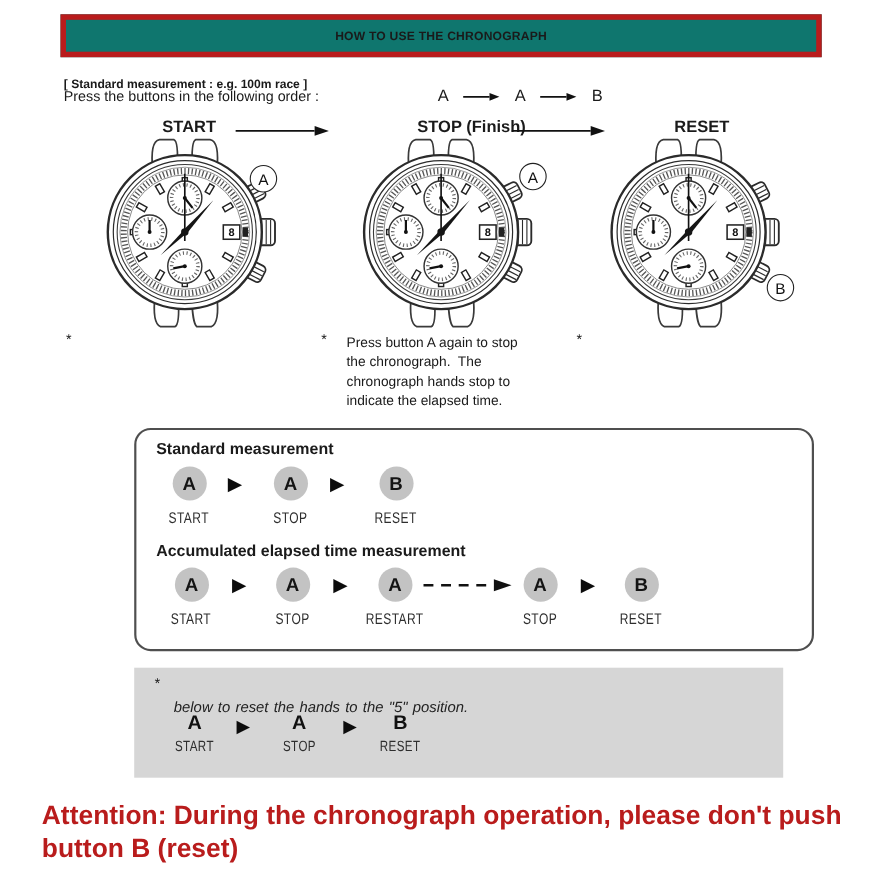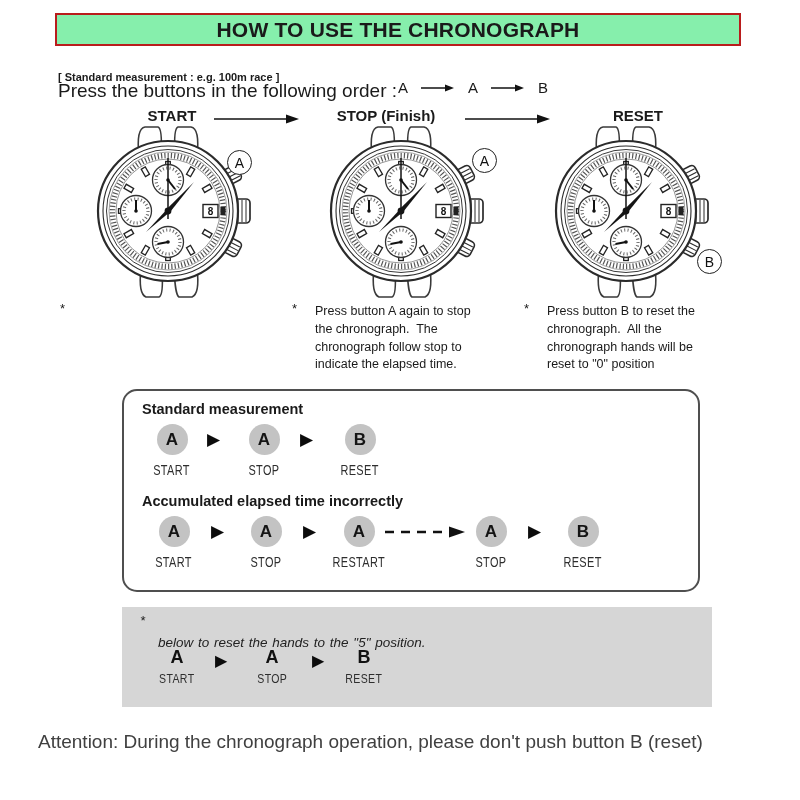--- a/index.html
+++ b/index.html
@@ -4,28 +4,28 @@
 <style>
   html,body{margin:0;padding:0;}
   body{
     width:800px;height:800px;background:#ffffff;position:relative;
     font-family:"Liberation Sans",sans-serif;color:#1a1a1a;overflow:hidden;
   }
   .abs{position:absolute;}
 
   
   .header-box{
-    left:55px;top:13px;width:682px;height:29px;border:2px solid #b91c1c;
+    left:55px;top:13px;width:682px;height:29px;border:5px solid #b91c1c;
     display:flex;align-items:center;justify-content:center;
-    font-weight:bold;font-size:21px;letter-spacing:.2px;background:#86efac;
+    font-weight:bold;font-size:11px;letter-spacing:.2px;background:#0f766e;
   }
 
   
   .intro-heading{left:58px;top:71px;font-size:11px;font-weight:bold;}
-  .intro-line{left:58px;top:80px;font-size:19px;}
+  .intro-line{left:58px;top:80px;font-size:13px;}
   .intro-seq{left:398px;top:79px;display:flex;align-items:center;gap:13px;font-size:15px;}
   .seq-letter{font-size:15px;}
 
   
   .stage-label{top:107px;font-weight:bold;font-size:15px;text-align:center;}
   .long-arrow{top:112px;}
 
   
   .watch{width:180px;height:178px;}
   .badge{
@@ -35,21 +35,21 @@
   }
 
   
   .desc{top:303px;width:222px;font-size:12.5px;line-height:1.42;}
   .desc .bullet{position:absolute;left:2px;top:-3px;font-size:13px;}
   .desc-text{margin-left:25px;white-space:pre-wrap;}
 
   
   .flow-box{
     left:122px;top:389px;width:574px;height:199px;
-    border:2.5px solid #4f4f4f;border-radius:15px;background:#fff;
+    border:2.5px solid #4f4f4f;border-radius:15px;background:#fff;padding-left:40px;
   }
   .flow-title{position:absolute;left:18px;font-size:14.5px;font-weight:bold;}
   .fstep{position:absolute;width:90px;text-align:center;}
   .fcircle{
     width:31px;height:31px;border-radius:50%;background:#c3c3c3;
     margin:0 auto;display:flex;align-items:center;justify-content:center;
     font-weight:bold;font-size:17px;color:#141414;
   }
   .flabel{margin-top:7px;font-size:14px;color:#2e2e2e;}
   .cond{display:inline-block;transform:scaleX(.78);transform-origin:center;letter-spacing:.5px;}
@@ -59,21 +59,21 @@
   .note-box{left:122px;top:607px;width:590px;height:100px;background:#d6d6d6;}
   .note-bullet{position:absolute;left:18px;top:6px;font-size:13px;font-style:italic;}
   .note-line{position:absolute;left:36px;font-size:13.5px;font-style:italic;color:#222;}
   .note-line.l1{top:9px;word-spacing:4.5px;}
   .note-line.l2{top:28px;word-spacing:1px;}
   .nstep{position:absolute;width:80px;text-align:center;top:40px;}
   .nletter{font-weight:bold;font-size:18px;color:#111;}
   .nstep .flabel{margin-top:3px;font-size:13.5px;}
 
   
-  .attention{left:38px;top:727px;width:752px;font-size:19px;line-height:30px;color:#404040;}
+  .attention{left:38px;top:727px;width:752px;font-size:24px;line-height:30px;color:#b91c1c;font-weight:bold;}
 </style>
 </head>
 <body>
 
 <svg width="0" height="0" style="position:absolute" aria-hidden="true">
   <defs>
     <symbol id="watch-sym" viewBox="0 0 180 178">
 
       <g fill="#ffffff" stroke="#3a3a3a" stroke-width="1.6">
         <path d="M57,33 C55,15 57,5 63,4 L76,4 C79,5 80,14 79,31"></path>
@@ -180,21 +180,21 @@
         <polygon points="24,1.5 33,5 24,8.5" fill="#111"></polygon>
       </svg>
     <span class="seq-letter">B</span>
   </div>
 
   <div class="abs stage-label" style="left:122px;width:100px;">START</div>
   <svg class="abs long-arrow" style="left:214px;" width="86" height="14">
       <line x1="0" y1="7" x2="72" y2="7" stroke="#111" stroke-width="1.7"></line>
       <polygon points="72,2.5 85,7 72,11.5" fill="#111"></polygon>
     </svg>
-  <div class="abs stage-label" style="left:311px;width:150px;">STOP (Finish)</div>
+  <div class="abs stage-label" style="left:328px;width:150px;text-align:right;">STOP (Finish)</div>
   <svg class="abs long-arrow" style="left:465px;" width="86" height="14">
       <line x1="0" y1="7" x2="72" y2="7" stroke="#111" stroke-width="1.7"></line>
       <polygon points="72,2.5 85,7 72,11.5" fill="#111"></polygon>
     </svg>
   <div class="abs stage-label" style="left:588px;width:100px;">RESET</div>
 
   <svg class="abs watch" style="left:82px;top:123px;">
       <use href="#watch-sym"></use>
     </svg>
   <svg class="abs watch" style="left:315px;top:123px;">
@@ -208,50 +208,46 @@
   <div class="abs badge" style="left:472px;top:148px;">A</div>
   <div class="abs badge" style="left:697px;top:249px;">B</div>
 
   <div class="abs desc" style="left:58px;">
     <span class="bullet">*</span>
   </div>
   <div class="abs desc" style="left:290px;">
     <span class="bullet">*</span>
     <div class="desc-text">Press button A again to stop
 the chronograph.  The
-chronograph follow stop to
+chronograph hands stop to
 indicate the elapsed time.</div>
   </div>
   <div class="abs desc" style="left:522px;">
     <span class="bullet">*</span>
-    <div class="desc-text">Press button B to reset the
-chronograph.  All the
-chronograph hands will be
-reset to "0" position</div>
   </div>
 
   <div class="abs flow-box">
     <div class="flow-title" style="top:10px;">Standard measurement</div>
 
     <div class="fstep" style="left:3px;top:33px;">
       <div class="fcircle">A</div>
       <div class="flabel"><span class="cond">START</span></div>
     </div>
     <div class="tri" style="left:83px;top:40px;">▶</div>
     <div class="fstep" style="left:95px;top:33px;">
       <div class="fcircle">A</div>
       <div class="flabel"><span class="cond">STOP</span></div>
     </div>
     <div class="tri" style="left:176px;top:40px;">▶</div>
     <div class="fstep" style="left:191px;top:33px;">
       <div class="fcircle">B</div>
       <div class="flabel"><span class="cond">RESET</span></div>
     </div>
 
-    <div class="flow-title" style="top:102px;">Accumulated elapsed time incorrectly</div>
+    <div class="flow-title" style="top:102px;">Accumulated elapsed time measurement</div>
 
     <div class="fstep" style="left:5px;top:125px;">
       <div class="fcircle">A</div>
       <div class="flabel"><span class="cond">START</span></div>
     </div>
     <div class="tri" style="left:87px;top:132px;">▶</div>
     <div class="fstep" style="left:97px;top:125px;">
       <div class="fcircle">A</div>
       <div class="flabel"><span class="cond">STOP</span></div>
     </div>

